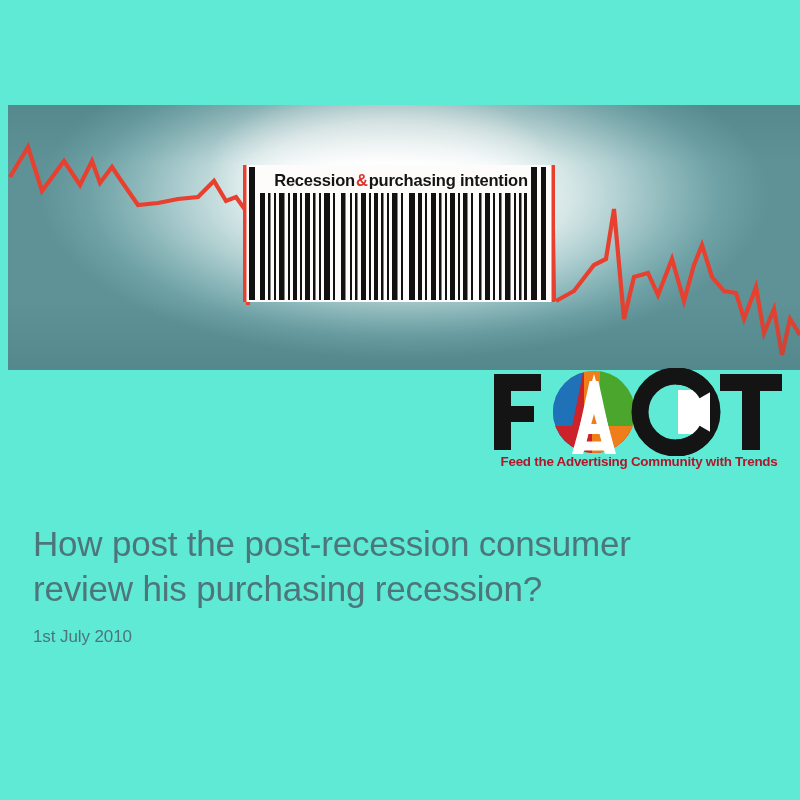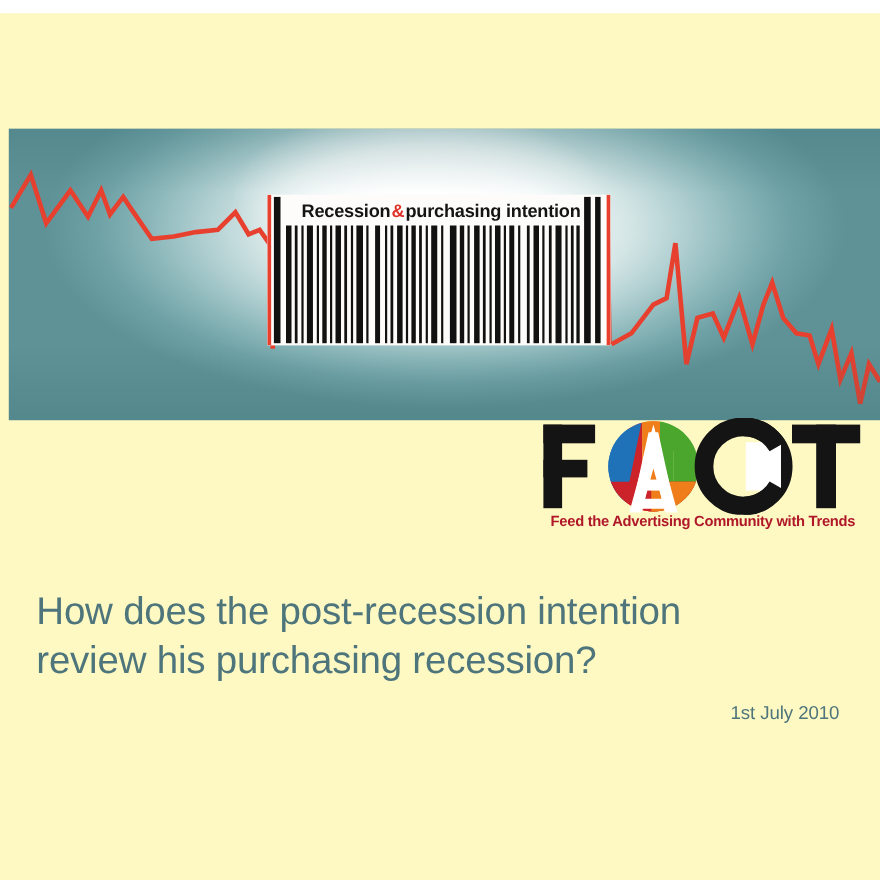--- a/index.html
+++ b/index.html
@@ -13,22 +13,21 @@
     height: 800px;
     position: relative;
     overflow: hidden;
     font-family: "Liberation Sans", sans-serif;
     -webkit-font-smoothing: antialiased;
   }
 
   .slide {
     position: absolute;
     inset: 0;
-    background: #fef9c3;
-    margin-top: 12px;
+    background: #5eead4;
   }
 
   
   .hero {
     position: absolute;
     left: 8px;
     top: 105px;
     width: 792px;
     height: 265px;
     overflow: hidden;
@@ -160,21 +159,20 @@
   .slide-title .line {
     display: block;
   }
   .slide-date {
     margin-top: 16px;
     font-family: "Liberation Sans", sans-serif;
     font-size: 17px;
     font-weight: normal;
     color: #4d757b;
     letter-spacing: -0.1px;
-    text-align: right;
   }
 </style>
 </head>
 <body>
 
 <div class="slide">
 
   <div class="hero">
     <div class="hero-bg"></div>
     <div class="hero-bg2"></div>
@@ -307,19 +305,19 @@
       <g fill="#141414">
         <rect x="232" y="6" width="62" height="17"></rect>
         <rect x="254" y="6" width="18" height="76"></rect>
       </g>
     </svg>
     <div class="logo-tagline">Feed the Advertising Community with Trends</div>
   </div>
 
   <div class="title-block">
     <h1 class="slide-title">
-      <span class="line">How does the post-recession intention</span>
+      <span class="line">How post the post-recession consumer</span>
       <span class="line">review his purchasing recession?</span>
     </h1>
     <div class="slide-date">1st July 2010</div>
   </div>
 
 </div>
 
 </body></html>

